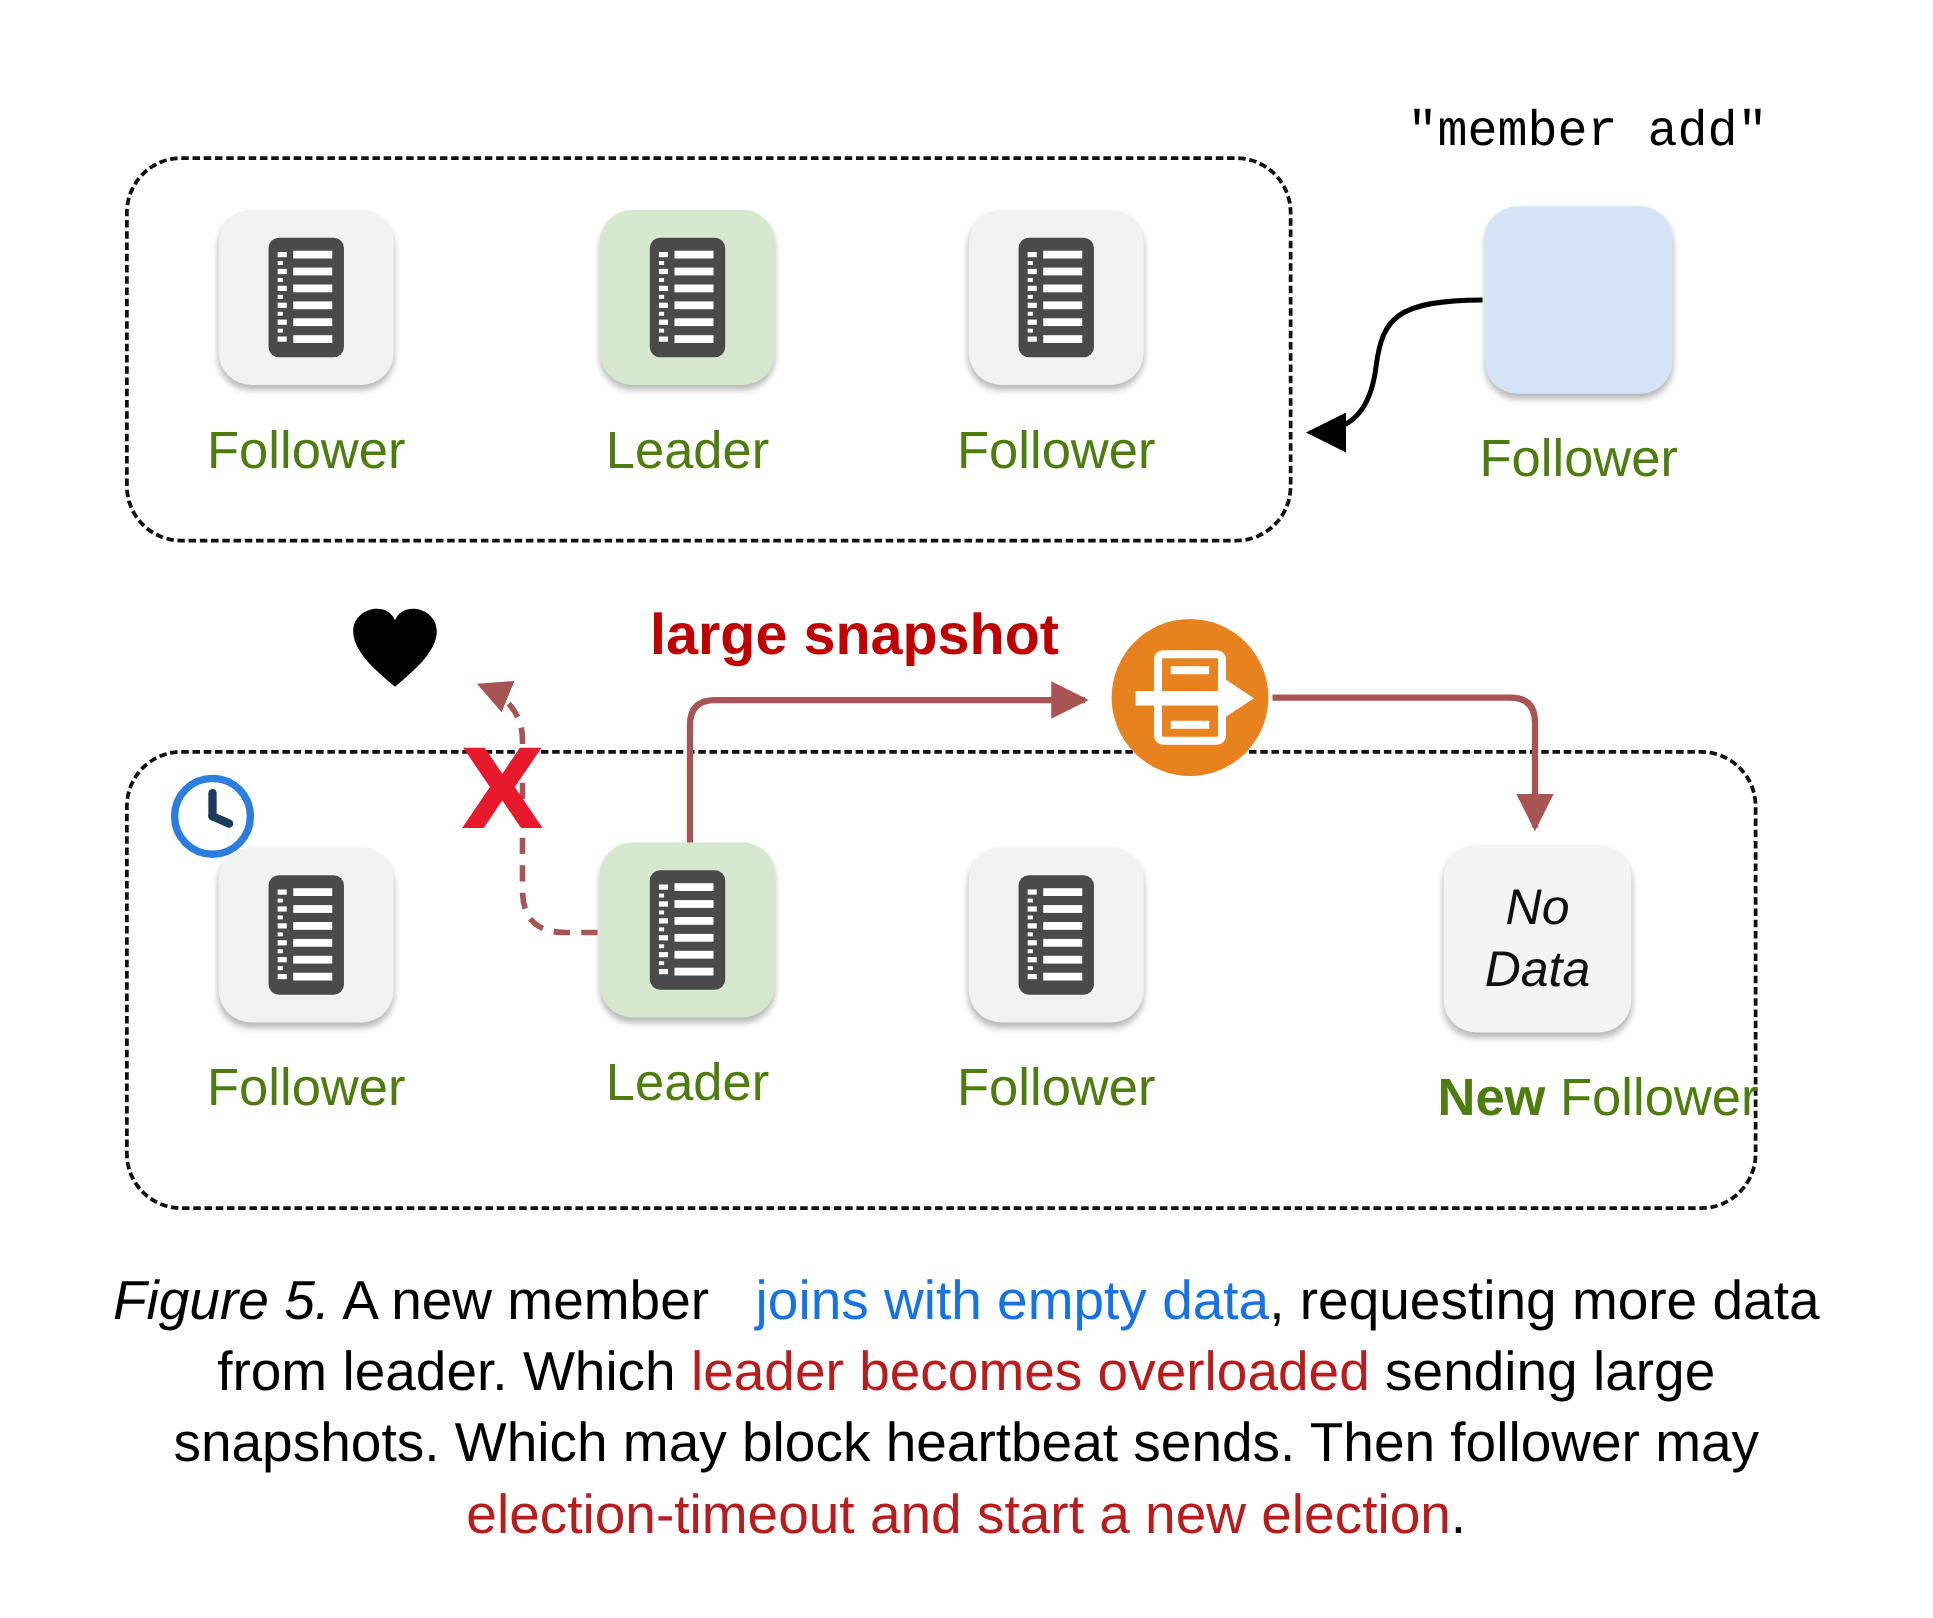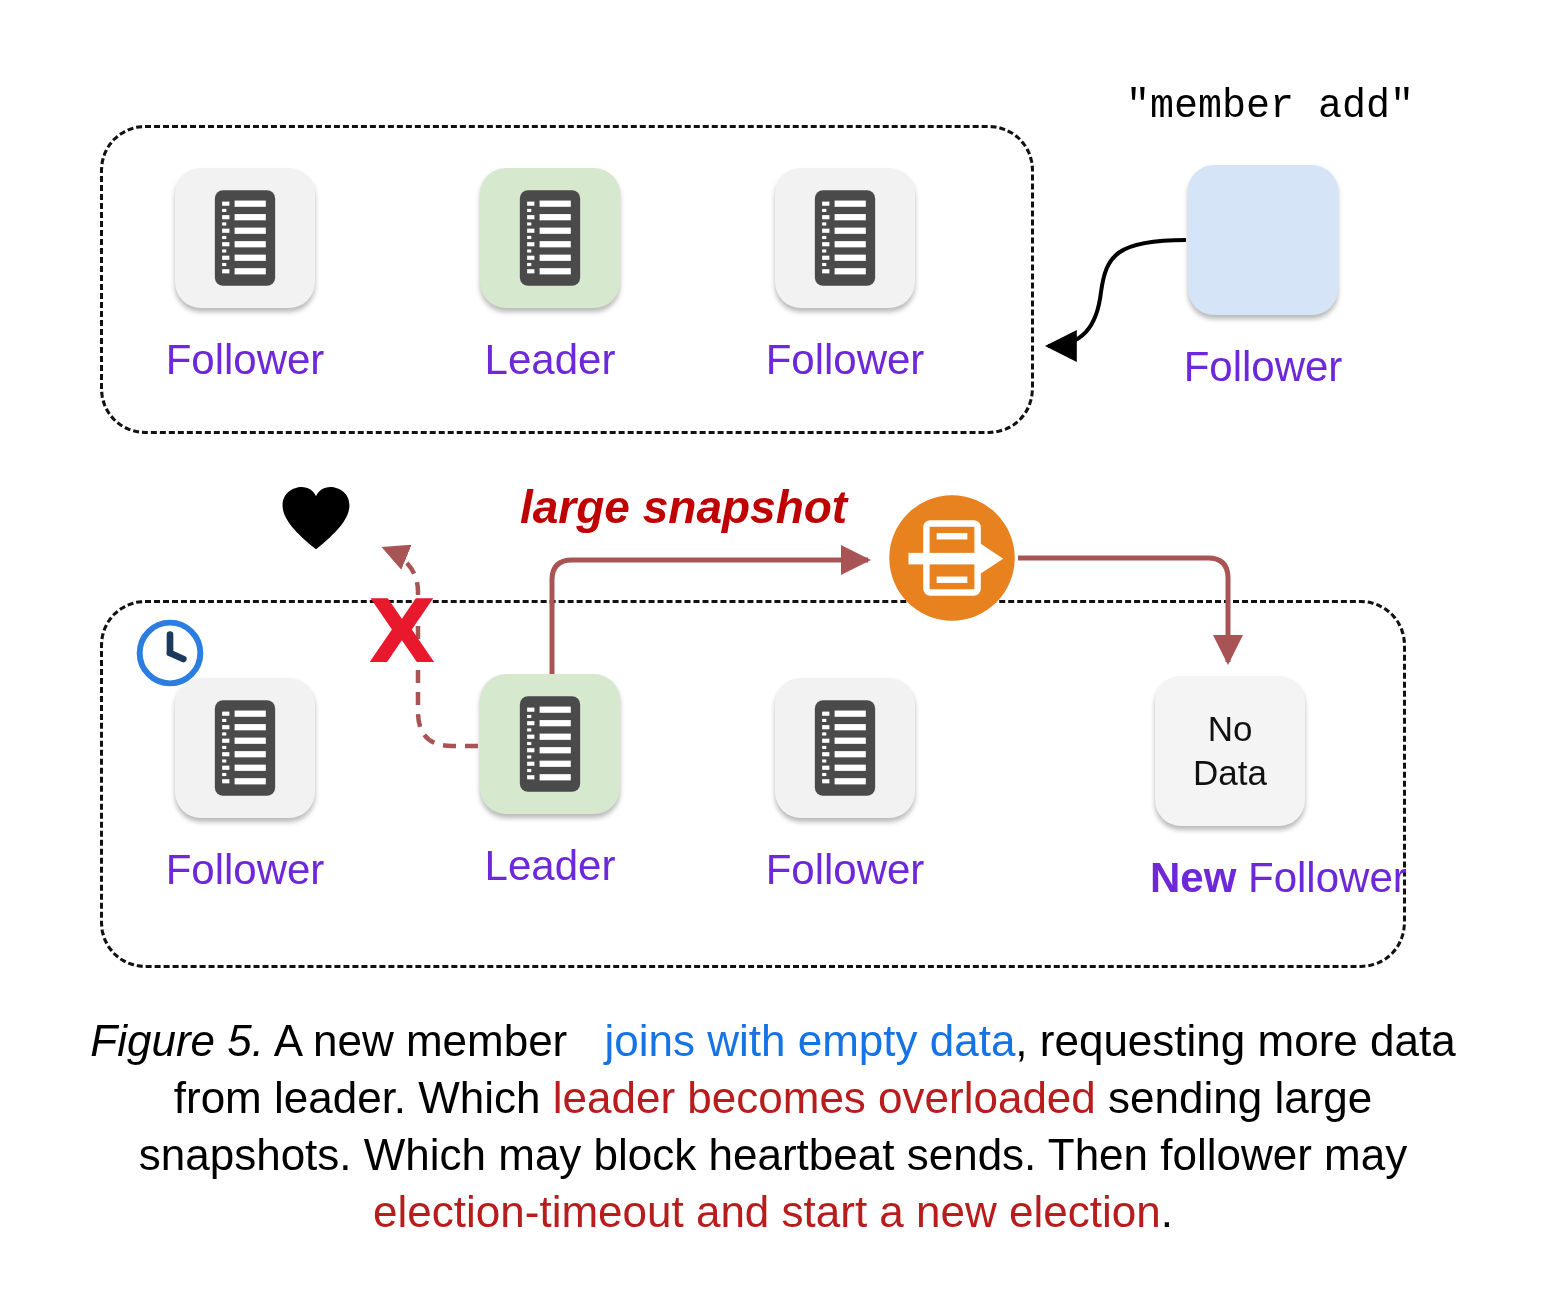--- a/index.html
+++ b/index.html
@@ -28,25 +28,26 @@
     display: flex; align-items: center; justify-content: center;
     box-shadow: 0 4px 5px rgba(0,0,0,0.28);
   }
   .node-icon.follower { background: #f2f2f2; }
   .node-icon.leader   { background: #d6e8ce; }
   .node-icon.newmem   { background: #d6e4f7; }
   .node-icon.nodata   { background: #f4f4f4; padding: 0; }
   .log-glyph { width: 104px; height: 104px; }
   .node-label {
     margin-top: 28px;
-    font-size: 42px; color: #6d28d9; white-space: nowrap;
+    font-size: 42px; color: #4d7c0f; white-space: nowrap;
   }
   .nodata-text {
-    font-size: 35px; color: #111111; line-height: 1.25; text-align: center;
+    font-size: 40px; color: #111111; line-height: 1.25; text-align: center;
     width: 96px; 
+    font-style: italic;
   }
 
   
   .command-label {
     position: absolute; left: 1070px; top: 84px; width: 400px;
     text-align: center;
     font-family: "Liberation Mono", "DejaVu Sans Mono", monospace;
     font-size: 40px; color: #000; white-space: nowrap; z-index: 3;
   }
 
@@ -58,21 +59,21 @@
 
   
   .deco { position: absolute; z-index: 6; }
   .x-mark {
     left: 368px; top: 588px;
     font-size: 88px; font-weight: 900; color: #e8192c;
     font-family: "DejaVu Sans", sans-serif; line-height: 1;
   }
   .large-snapshot {
     left: 520px; top: 480px;
-    font-size: 46px; font-weight: bold; font-style: italic; color: #c00000;
+    font-size: 46px; font-weight: bold; color: #c00000;
     white-space: nowrap;
   }
 
   
   .caption {
     position: absolute; left: 0; top: 1012px; width: 1546px;
     text-align: center; font-size: 44px; color: #000; line-height: 57px;
     z-index: 3;
   }
   .seg-italic { font-style: italic; }

